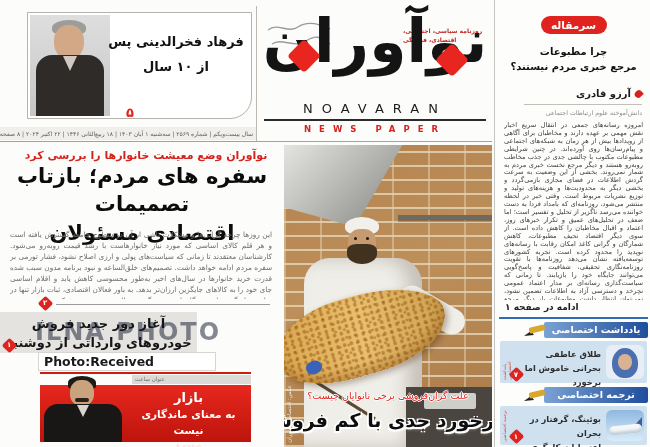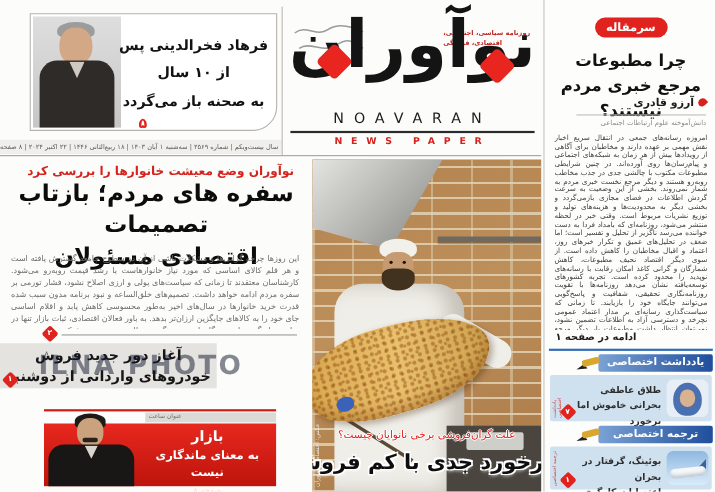--- a/index.html
+++ b/index.html
@@ -127,21 +127,21 @@
   .ph-credit{position:absolute;left:2px;bottom:4px;writing-mode:vertical-rl;transform:rotate(180deg);
              font-size:5.5px;color:#f3f3f3;opacity:.85;}
 
   
   .col-rule{position:absolute;left:494px;top:0;width:1px;height:447px;background:#c8c4bf;}
   .col{position:absolute;left:497px;top:0;width:153px;height:432px;background:#fdfdfc;}
   .ed-badge{position:absolute;left:50%;top:16px;transform:translateX(-50%);width:66px;height:18px;
             background:#e0231e;border-radius:10px;color:#fff;font-size:10.5px;font-weight:bold;
             text-align:center;line-height:18px;direction:rtl;}
   .ed-title{position:absolute;left:0;right:0;top:44px;text-align:center;direction:rtl;
-            font-size:15px;font-weight:900;color:#111;line-height:1.5;}
+            font-size:10px;font-weight:900;color:#111;line-height:1.5;}
   .ed-author{position:absolute;right:8px;top:88px;direction:rtl;font-size:10px;font-weight:bold;color:#1c1c1c;}
   .drop{display:inline-block;width:7px;height:8px;background:#d6221c;border-radius:50% 0 50% 50%;
         transform:rotate(45deg);margin-left:4px;vertical-align:middle;}
   .ed-author-rule{position:absolute;right:8px;top:104px;width:118px;height:1px;background:#c2beb8;}
   .ed-desc{position:absolute;right:8px;top:109px;direction:rtl;font-size:6.3px;color:#8b8b8b;}
   .ed-body{position:absolute;left:7px;right:7px;top:122px;height:178px;overflow:hidden;direction:rtl;
            text-align:justify;font-size:6.6px;line-height:7.9px;color:#3f3f3f;}
   .ed-cont{position:absolute;left:8px;top:302px;direction:rtl;font-size:9px;font-weight:bold;color:#1d1d1d;}
   .blue-rule{position:absolute;left:2px;right:2px;top:317px;height:2px;background:#2f6db6;}
 
@@ -180,21 +180,20 @@
 
   <div class="tl-box" data-interactable="false">
     <div class="tl-photo" data-interactable="false">
       <div class="tl-hair" data-interactable="false"></div>
       <div class="tl-head" data-interactable="false"></div>
       <div class="tl-suit" data-interactable="false"></div>
       <div class="tl-shirt" data-interactable="false"></div>
     </div>
     <div class="tl-title" data-interactable="false">
       <span data-interactable="false">فرهاد فخرالدینی پس از ۱۰ سال</span><br>
-      <span data-interactable="false">به صحنه باز می‌گردد</span>
     </div>
     <div class="tl-num" data-interactable="false">۵</div>
   </div>
 
   <div class="dateline" data-interactable="false">سال بیست‌ویکم | شماره ۲۵۶۹ | سه‌شنبه ۱ آبان ۱۴۰۳ | ۱۸ ربیع‌الثانی ۱۴۴۶ | ۲۲ اکتبر ۲۰۲۴ | ۸ صفحه | ۲۰۰۰۰ تومان</div>
   <div class="head-rule" data-interactable="false"></div>
   <div class="tl-vrule" data-interactable="false"></div>
 
   <div class="logo-block" data-interactable="false">
     <svg class="slogan" width="70" height="34" viewBox="0 0 70 34" data-interactable="false">
@@ -219,20 +218,21 @@
   <span class="dia dia-lead" data-interactable="false">
       <i data-interactable="false">۲</i>
     </span>
   <div class="lead-rule" data-interactable="false"></div>
 
   <div class="cars-box" data-interactable="false">آغاز دور جدید فروش خودروهای وارداتی از دوشنبه</div>
   <span class="dia dia-cars" data-interactable="false">
       <i data-interactable="false">۱</i>
     </span>
   <div class="ilna-mark" data-interactable="false">ILNA PHOTO</div>
+  <div class="photo-received" data-interactable="false">Photo:Received</div>
 
   <div class="intv" data-interactable="false">
     <div class="intv-topline" data-interactable="false"></div>
     <div class="intv-strip" data-interactable="false">عنوان ساعت</div>
     <div class="intv-red" data-interactable="false"></div>
     <div class="intv-man" data-interactable="false">
       <div class="im-hair" data-interactable="false"></div>
       <div class="im-head" data-interactable="false"></div>
       <div class="im-mst" data-interactable="false"></div>
       <div class="im-suit" data-interactable="false"></div>

